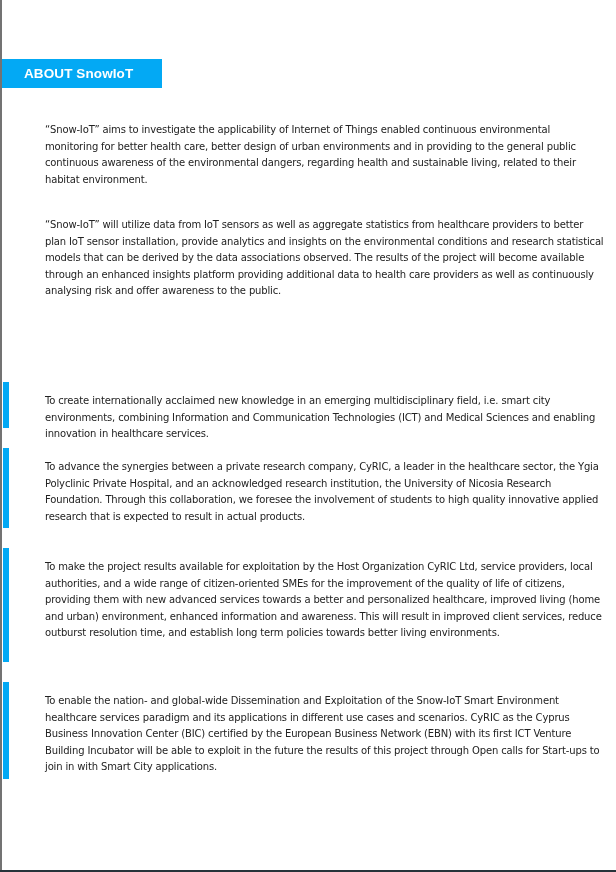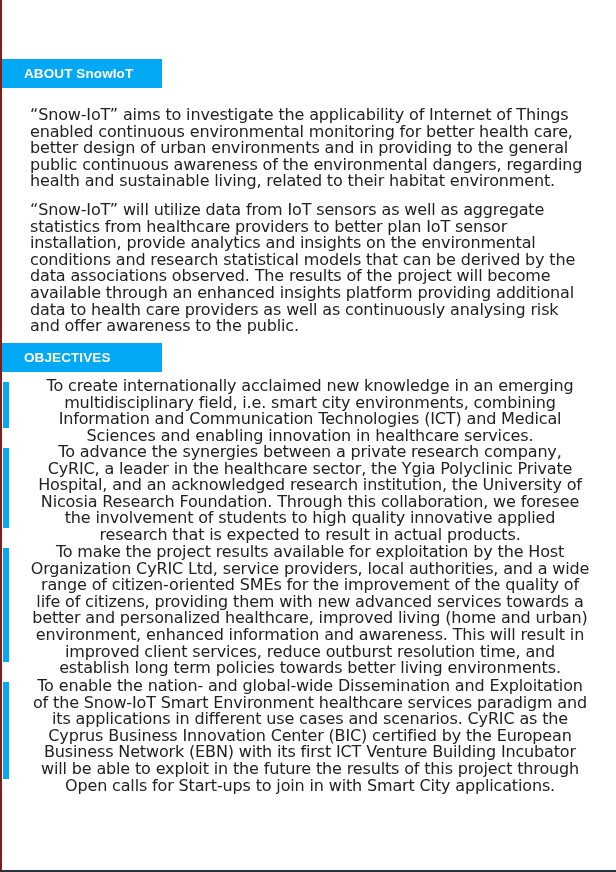--- a/index.html
+++ b/index.html
@@ -13,21 +13,21 @@
       position: relative;
       overflow: hidden;
       font-family: "DejaVu Sans", "Liberation Sans", sans-serif;
       color: #1a1a1a;
     }
     .page {
       position: absolute;
       left: 0; top: 0;
       width: 616px;
       height: 871px;
-      border-left: 2px solid #7f1d1d;
+      border-left: 2px solid #737373;
       box-sizing: border-box;
       background: #ffffff;
     }
     .bottom-edge {
       position: absolute;
       left: 0; bottom: 0;
       width: 616px;
       height: 2px;
       background: #26333a;
     }
@@ -46,46 +46,45 @@
       box-sizing: border-box;
       letter-spacing: 0.1px;
     }
     #hdr-about { top: 59px; }
     #hdr-objectives { top: 343px; }
 
     .para {
       position: absolute;
       left: 28px;
       width: 560px;
-      font-size: 16px;
+      font-size: 10px;
       line-height: 16.6px;
       color: #222222;
       letter-spacing: -0.15px;
-      margin: 0;
+      margin: 15px;
     }
     #about-p1 { top: 107px; }
     #about-p2 { top: 202px; }
 
     .objective {
       position: absolute;
       left: 0;
       width: 600px;
     }
     .objective .bar {
       position: absolute;
       left: 1px;
       top: 0;
       width: 6px;
       background: #03a9f4;
     }
     .objective .para {
       position: absolute;
       left: 28px;
       top: -4px;
-      text-align: center;
     }
     #obj-1 { top: 382px; }
     #obj-1 .bar { height: 46px; }
     #obj-2 { top: 448px; }
     #obj-2 .bar { height: 80px; }
     #obj-3 { top: 548px; }
     #obj-3 .bar { height: 114px; }
     #obj-4 { top: 682px; }
     #obj-4 .bar { height: 97px; }
   </style>
@@ -93,21 +92,20 @@
 <body>
 
 <div class="page">
 
   <div class="section-header" id="hdr-about">ABOUT SnowIoT</div>
 
   <p class="para" id="about-p1">“Snow-IoT” aims to investigate the applicability of Internet of Things enabled continuous environmental monitoring for better health care, better design of urban environments and in providing to the general public continuous awareness of the environmental dangers, regarding health and sustainable living, related to their habitat environment.</p>
 
   <p class="para" id="about-p2">“Snow-IoT” will utilize data from IoT sensors as well as aggregate statistics from healthcare providers to better plan IoT sensor installation, provide analytics and insights on the environmental conditions and research statistical models that can be derived by the data associations observed. The results of the project will become available through an enhanced insights platform providing additional data to health care providers as well as continuously analysing risk and offer awareness to the public.</p>
 
-  <div class="section-header" id="hdr-objectives">OBJECTIVES</div>
 
   <div class="objective" id="obj-1">
     <div class="bar"></div>
     <p class="para">To create internationally acclaimed new knowledge in an emerging multidisciplinary field, i.e. smart city environments, combining Information and Communication Technologies (ICT) and Medical Sciences and enabling innovation in healthcare services.</p>
   </div>
 
   <div class="objective" id="obj-2">
     <div class="bar"></div>
     <p class="para">To advance the synergies between a private research company, CyRIC, a leader in the healthcare sector, the Ygia Polyclinic Private Hospital, and an acknowledged research institution, the University of Nicosia Research Foundation. Through this collaboration, we foresee the involvement of students to high quality innovative applied research that is expected to result in actual products.</p>
   </div>

